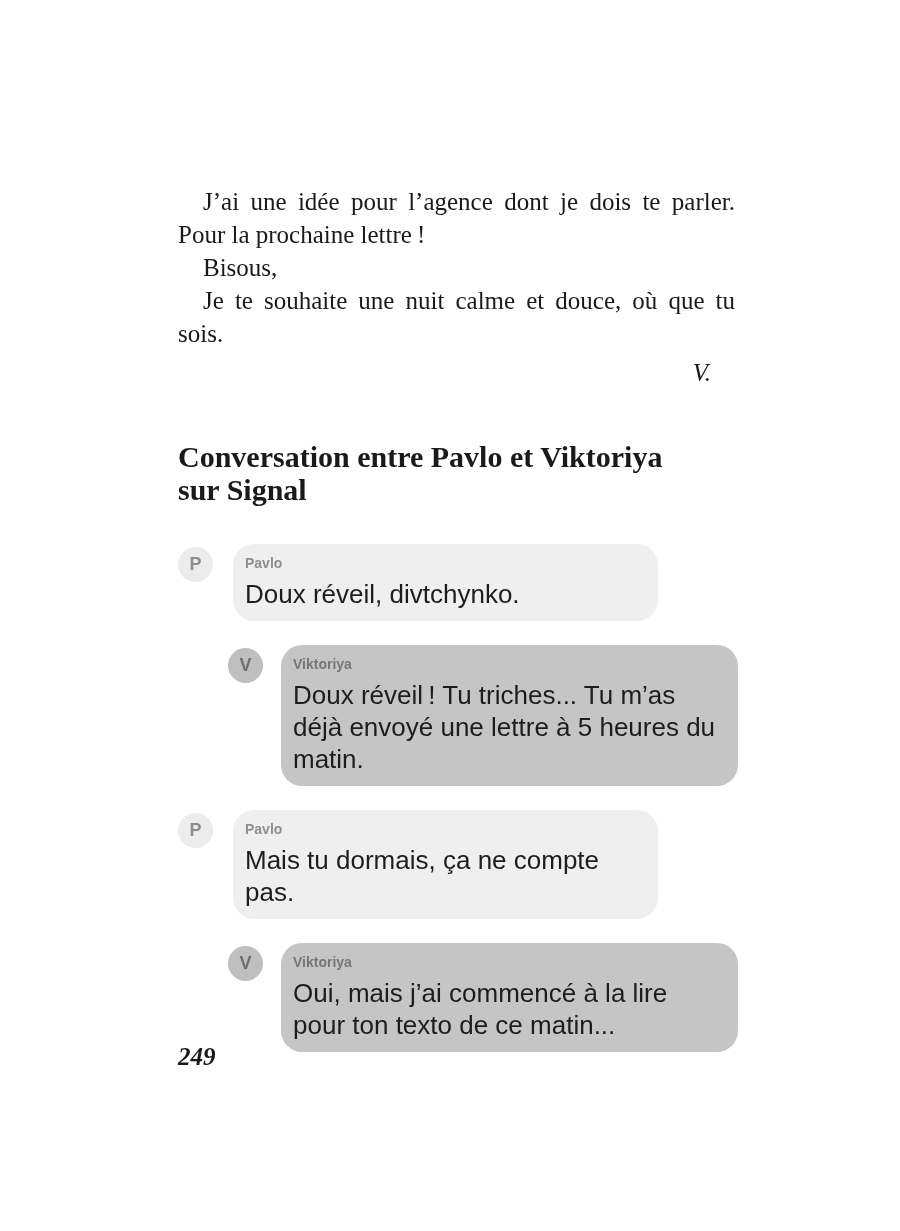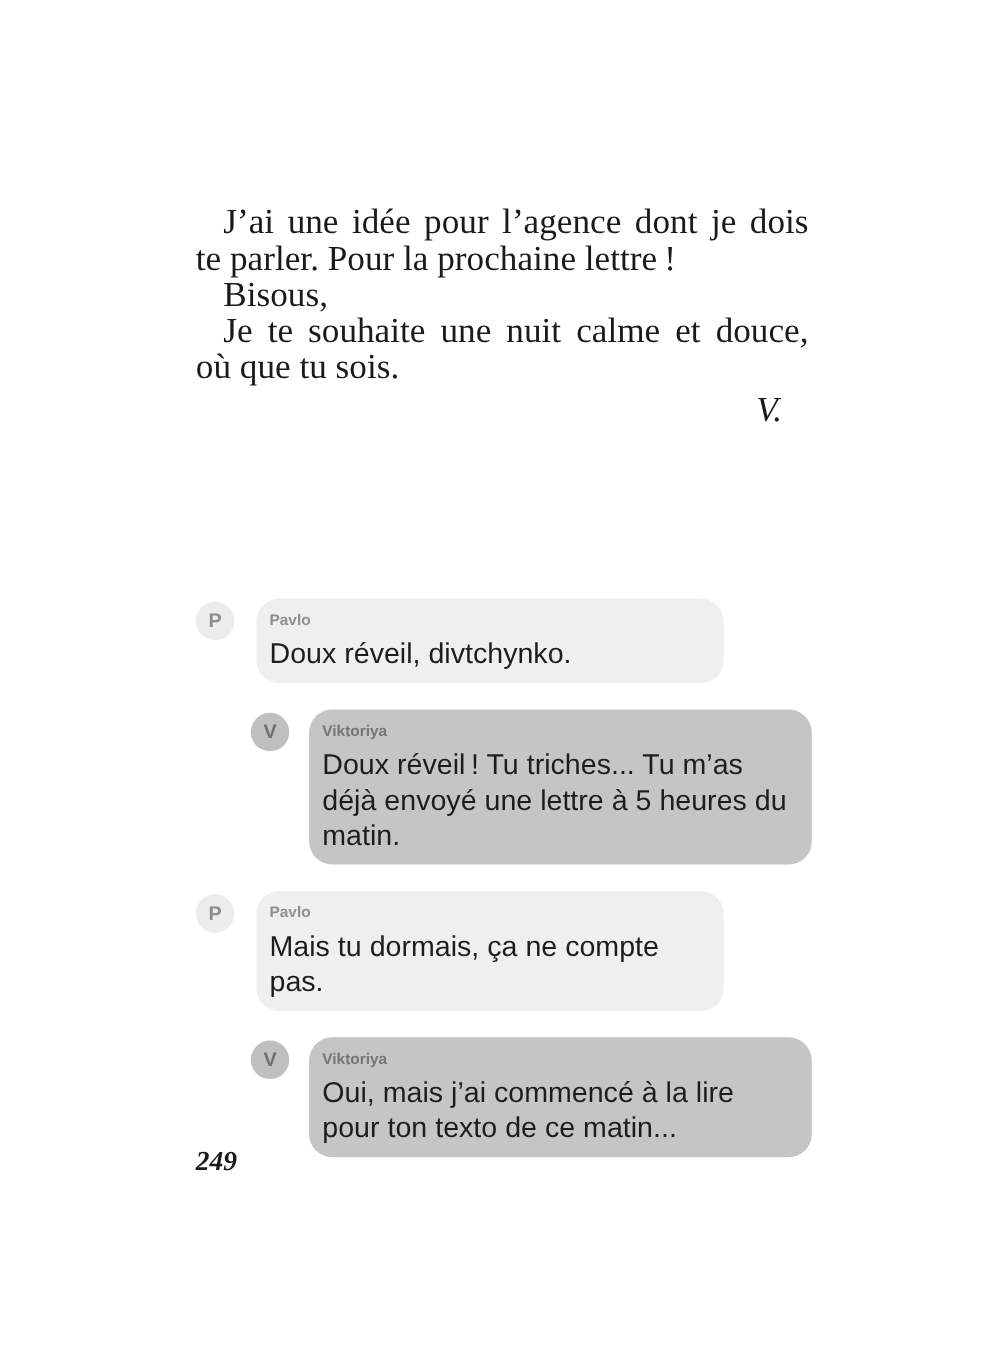--- a/index.html
+++ b/index.html
@@ -13,21 +13,21 @@
     color: var(--ink, #1a1a1a);
   }
   .page { position: relative; width: 900px; height: 1231px; }
 
   
   .letter {
     position: absolute;
     left: 178px;
     top: 185px;
     width: 557px;
-    font-size: 32px;
+    font-size: 25px;
     line-height: 33px;
     text-align: justify;
     color: var(--ink, #1a1a1a);
   }
   .letter p { text-indent: 25px; }
   .letter .signature {
     text-align: right;
     padding-right: 24px;
     font-style: italic;
     margin-top: 6px;
@@ -120,20 +120,21 @@
 
 <div class="page">
 
   <div class="letter">
     <p>J’ai une idée pour l’agence dont je dois te parler. Pour la prochaine lettre !</p>
     <p>Bisous,</p>
     <p>Je te souhaite une nuit calme et douce, où que tu sois.</p>
     <p class="signature">V.</p>
   </div>
 
+  <h2 class="section-heading">Conversation entre Pavlo et Viktoriya sur Signal</h2>
 
   <div class="chat" id="chat">
   <div class="msg-row left">
     <span class="avatar">P</span>
     <div class="bubble">
       <div class="sender">Pavlo</div>
       <div class="msg-text">Doux réveil, divtchynko.</div>
     </div>
   </div>
 

